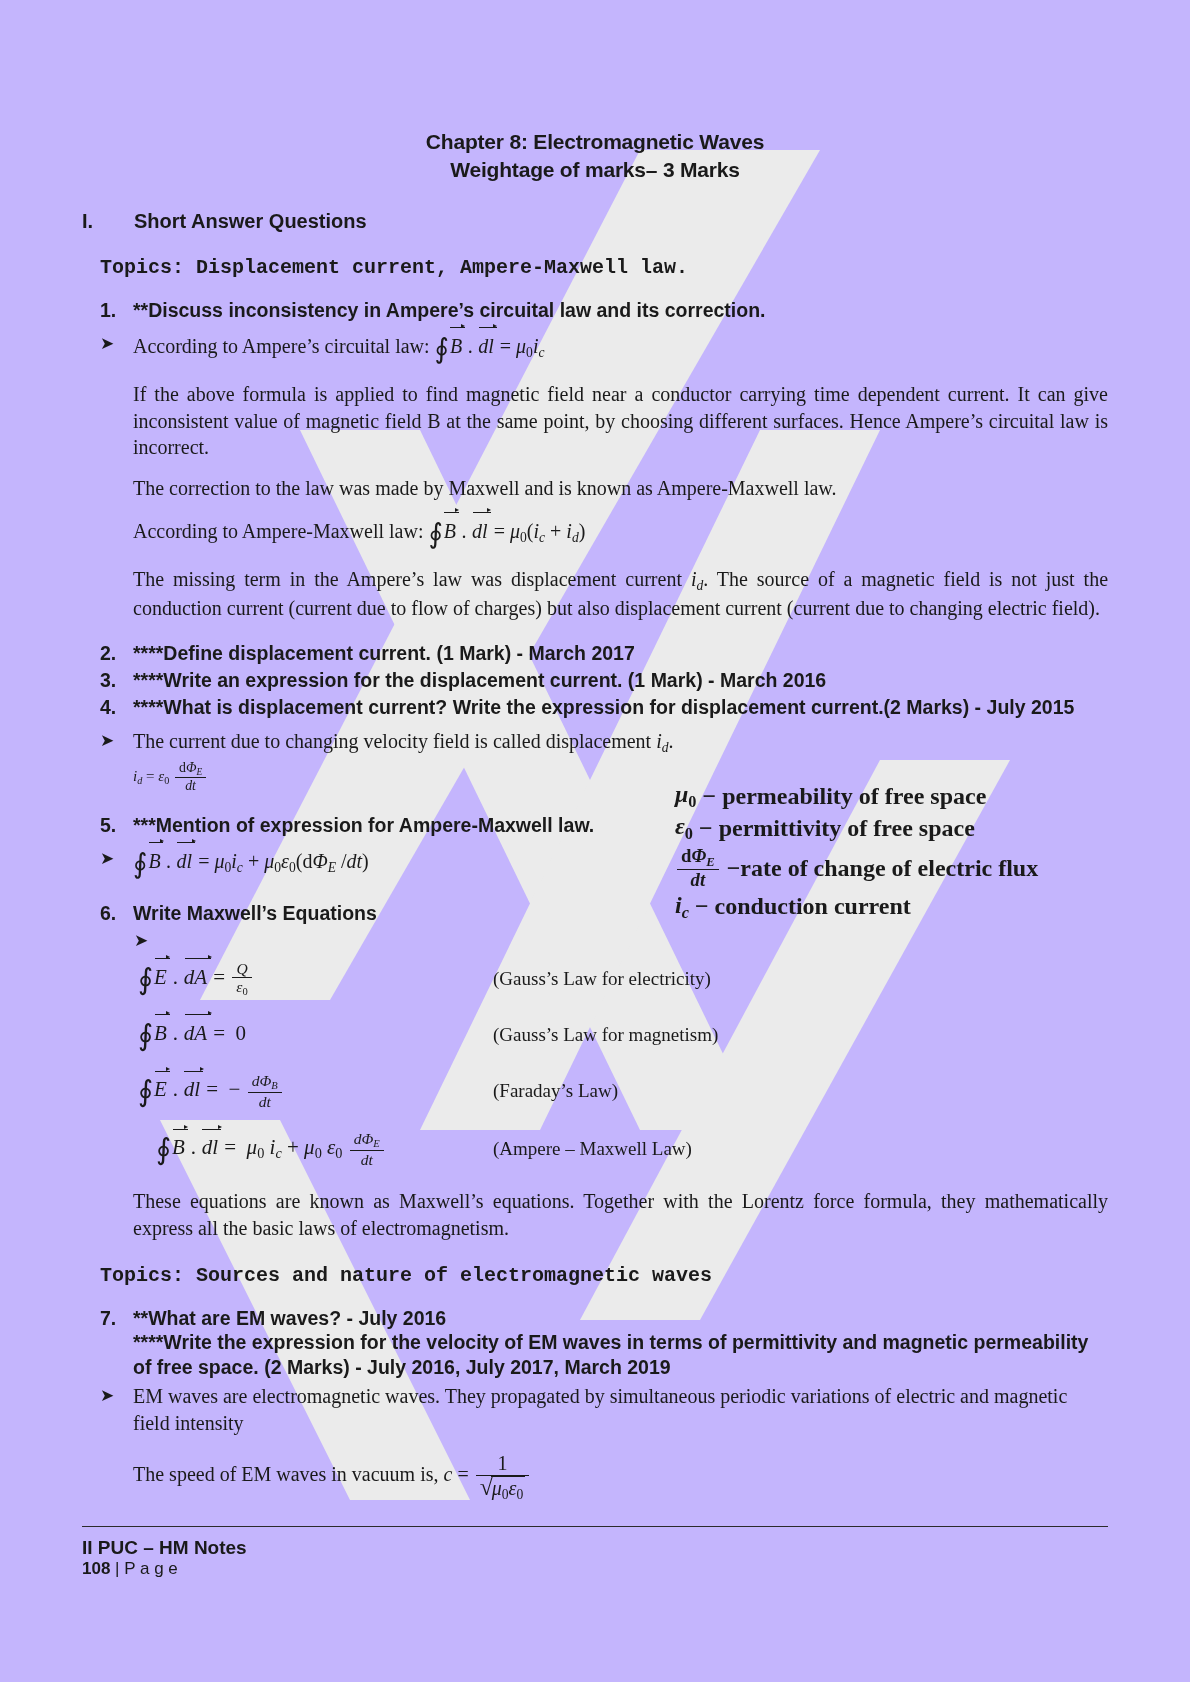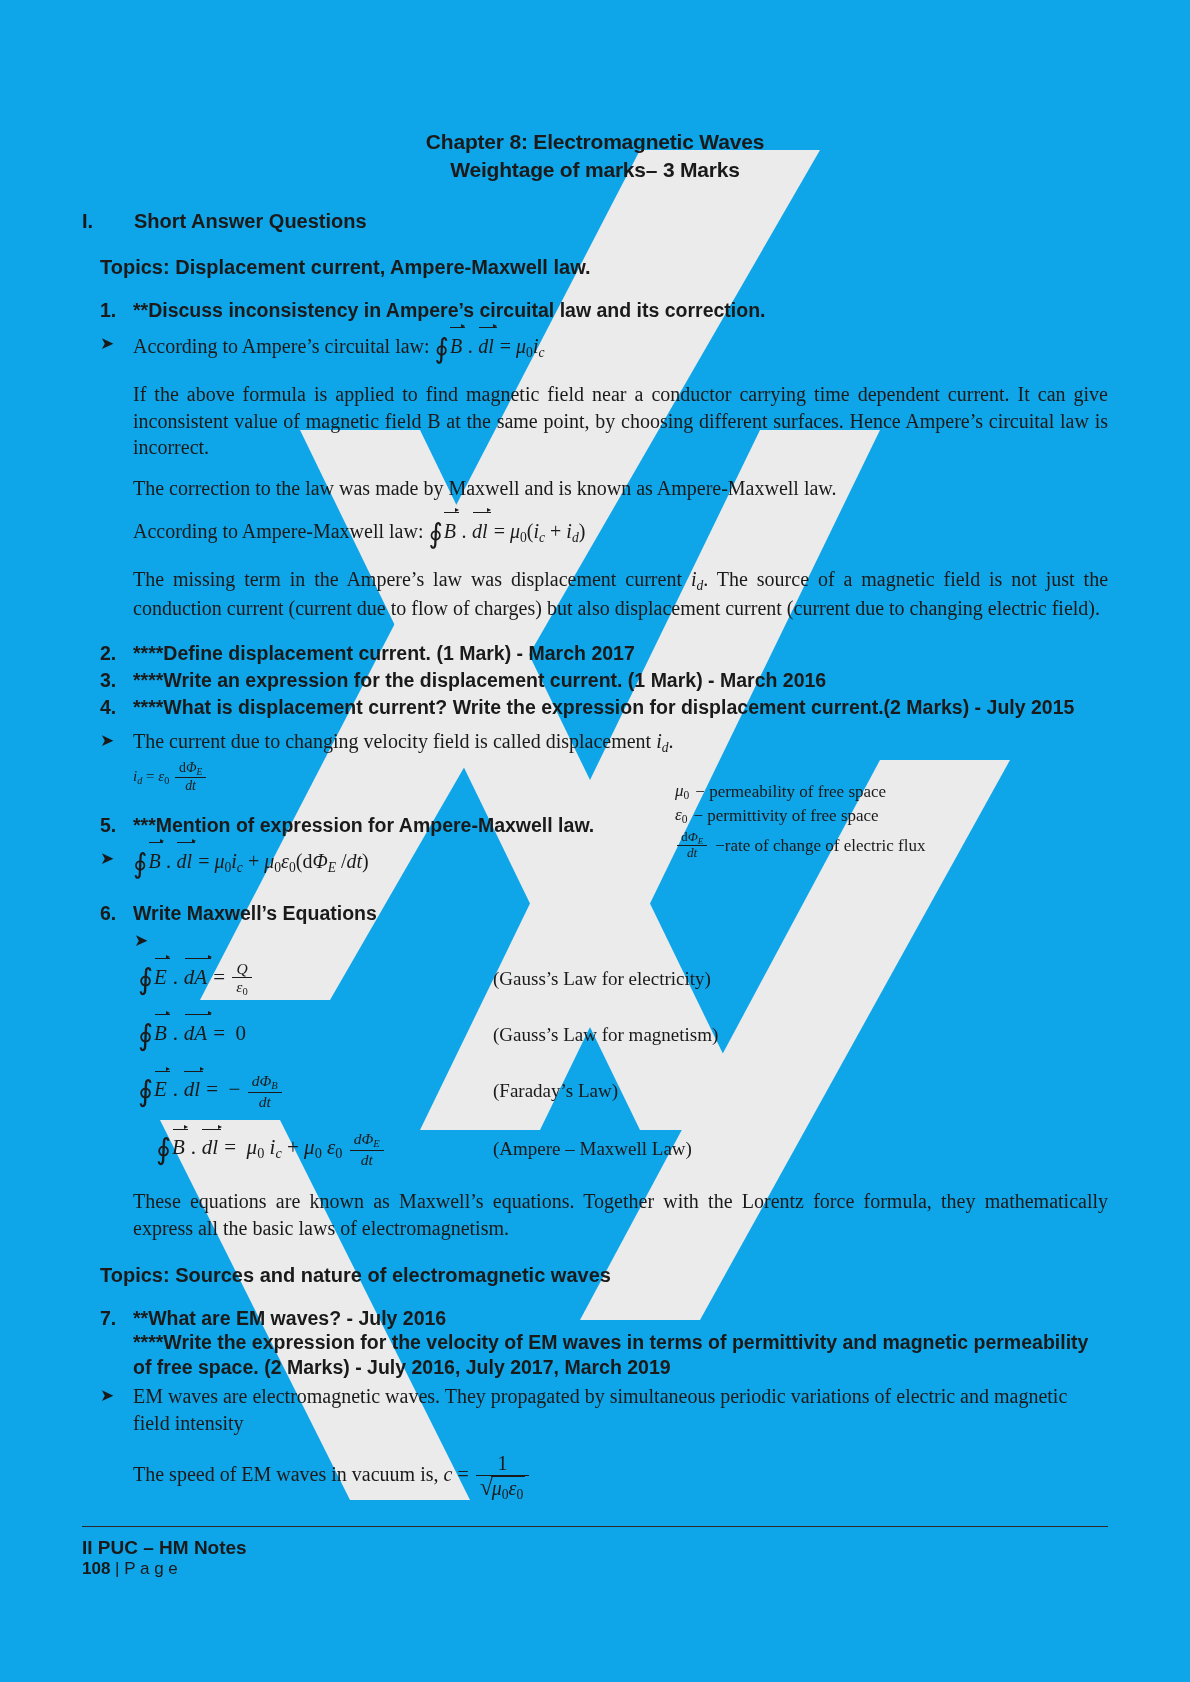--- a/index.html
+++ b/index.html
@@ -8,21 +8,21 @@
     background: #ffffff;
   }
   body {
     font-family: "Liberation Serif", "DejaVu Serif", serif;
     color: #1a1a1a;
   }
   .page {
     position: relative;
     width: 1190px;
     height: 1682px;
-    background: #0ea5e9;
+    background: #c4b5fd;
     overflow: hidden;
   }
   
   .watermark {
     position: absolute;
     inset: 0;
     pointer-events: none;
     z-index: 0;
     opacity: 1;
   }
@@ -49,21 +49,21 @@
     margin-top: 26px;
     font-family: "Liberation Sans", "DejaVu Sans", sans-serif;
     font-weight: bold;
     font-size: 20px;
   }
   .section-roman .num { width: 52px; flex: none; }
 
   .topics-line {
     margin-top: 23px;
     margin-left: 18px;
-    font-family: Liberation Sans, sans-serif;
+    font-family: Liberation Mono, monospace;
     font-weight: bold;
     font-size: 20px;
   }
 
   
   .qitem {
     display: flex;
     margin-top: 19px;
     font-family: "Liberation Sans", "DejaVu Sans", sans-serif;
     font-weight: bold;
@@ -163,23 +163,24 @@
     margin-left: 51px;
     font-size: 15px;
   }
 
   
   .legend {
     position: absolute;
     left: 675px;
     top: 782px;
     width: 420px;
-    font-size: 17px;
+    font-size: 24px;
     line-height: 1.0;
     z-index: 3;
+    font-weight: bold;
   }
   .legend .lrow {
     display: flex;
     align-items: center;
     white-space: nowrap;
     margin-bottom: 4px;
   }
   .legend .lsym { margin-right: 6px; }
 
   
@@ -423,20 +424,24 @@
     <div class="lrow">
       <span class="lsym math"><span class="mi">ε</span><span class="sub up">0</span></span>
       <span>− permittivity of free space</span>
     </div>
     <div class="lrow" style="margin-bottom:2px;">
       <span class="lsym math">
         <span class="frac small" style="font-size:0.78em;"><span class="numr"><span class="mup">d</span>Φ<span class="sub">E</span></span><span class="den"><span class="mi">dt</span></span></span>
       </span>
       <span>−rate of change of electric flux</span>
     </div>
+    <div class="lrow">
+      <span class="lsym math"><span class="mi">i</span><span class="sub">c</span></span>
+      <span>− conduction current</span>
+    </div>
   </div>
 
   <div class="footer">
     <div class="rule"></div>
     <div class="frow">
       <span>II PUC – HM Notes</span>
       <span class="pno">
         <span>108</span>
         <span class="plain">| P a g e</span>
       </span>

